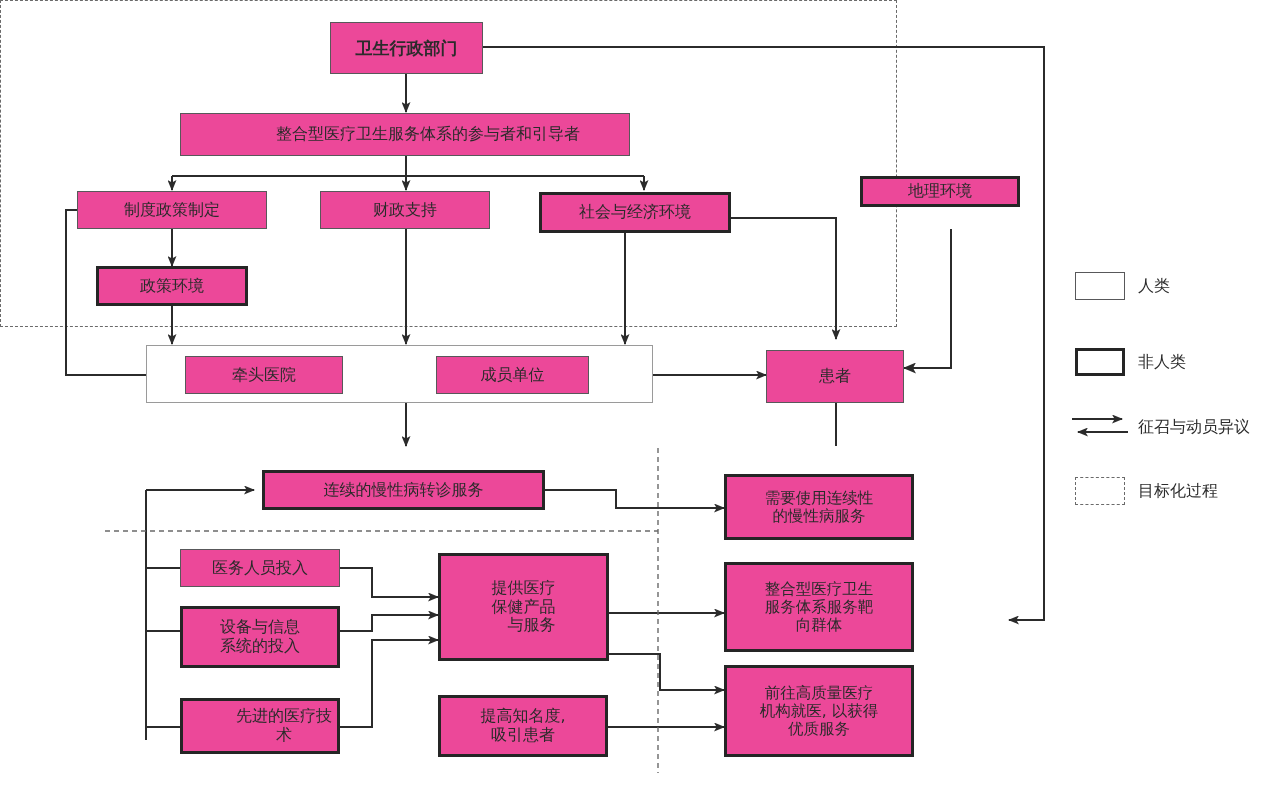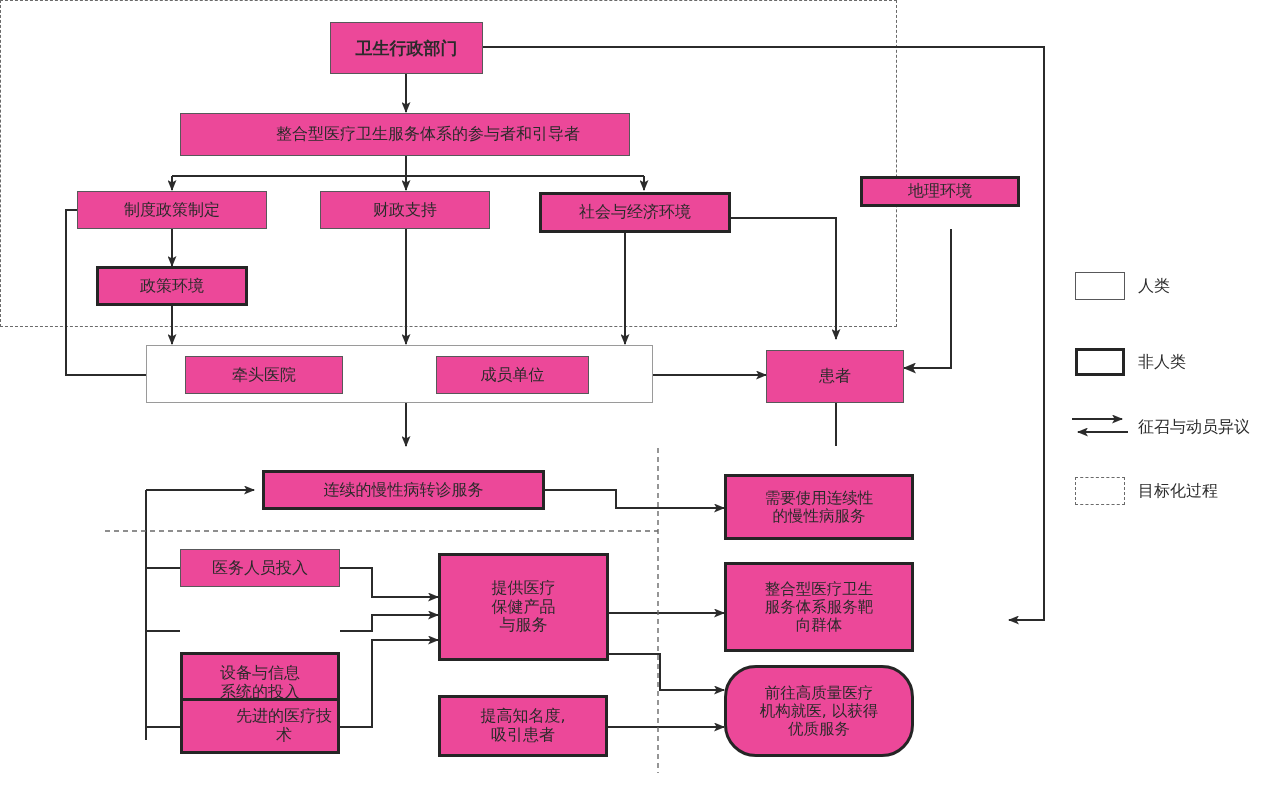--- a/index.html
+++ b/index.html
@@ -156,40 +156,40 @@
   <div class="node thin f16" style="left:185px; top:356px; width:158px; height:38px;">牵头医院</div>
 
   <div class="node thin f16" style="left:436px; top:356px; width:153px; height:38px;">成员单位</div>
 
   <div class="node thin f16" style="left:766px; top:350px; width:138px; height:53px;">患者</div>
 
   <div class="node thick f16" style="left:262px; top:470px; width:283px; height:40px;">连续的慢性病转诊服务</div>
 
   <div class="node thin f16" style="left:180px; top:549px; width:160px; height:38px;">医务人员投入</div>
 
-  <div class="node thick f16" style="left:180px; top:606px; width:160px; height:62px;margin-top:46px;">设备与信息
+  <div class="node thick f16" style="left:180px; top:606px; width:160px; height:62px;">设备与信息
 系统的投入</div>
 
   <div class="node thick f16" style="left:180px; top:698px; width:160px; height:56px;padding-left:48px;">先进的医疗技术</div>
 
-  <div class="node thick f16" style="left:438px; top:553px; width:171px; height:108px;">提供医疗
+  <div class="node thick f16" style="left:438px; top:553px; width:171px; height:108px;text-align:right;">提供医疗
 保健产品
 与服务</div>
 
   <div class="node thick f16" style="left:438px; top:695px; width:170px; height:62px;">提高知名度,
 吸引患者</div>
 
   <div class="node thick f15" style="left:724px; top:474px; width:190px; height:66px;">需要使用连续性
 的慢性病服务</div>
 
   <div class="node thick f15" style="left:724px; top:562px; width:190px; height:90px;">整合型医疗卫生
 服务体系服务靶
 向群体</div>
 
-  <div class="node thick f15" style="left:724px; top:665px; width:190px; height:92px;border-radius:32px;">前往高质量医疗
+  <div class="node thick f15" style="left:724px; top:665px; width:190px; height:92px;">前往高质量医疗
 机构就医, 以获得
 优质服务</div>
 
   <div>
 
     <div class="legend-swatch thin" style="left:1075px; top:272px; width:50px; height:28px;"></div>
     <div class="legend-label" style="left:1138px; top:276px;">人类</div>
 
     <div class="legend-swatch thick" style="left:1075px; top:348px; width:50px; height:28px;"></div>
     <div class="legend-label" style="left:1138px; top:352px;">非人类</div>

